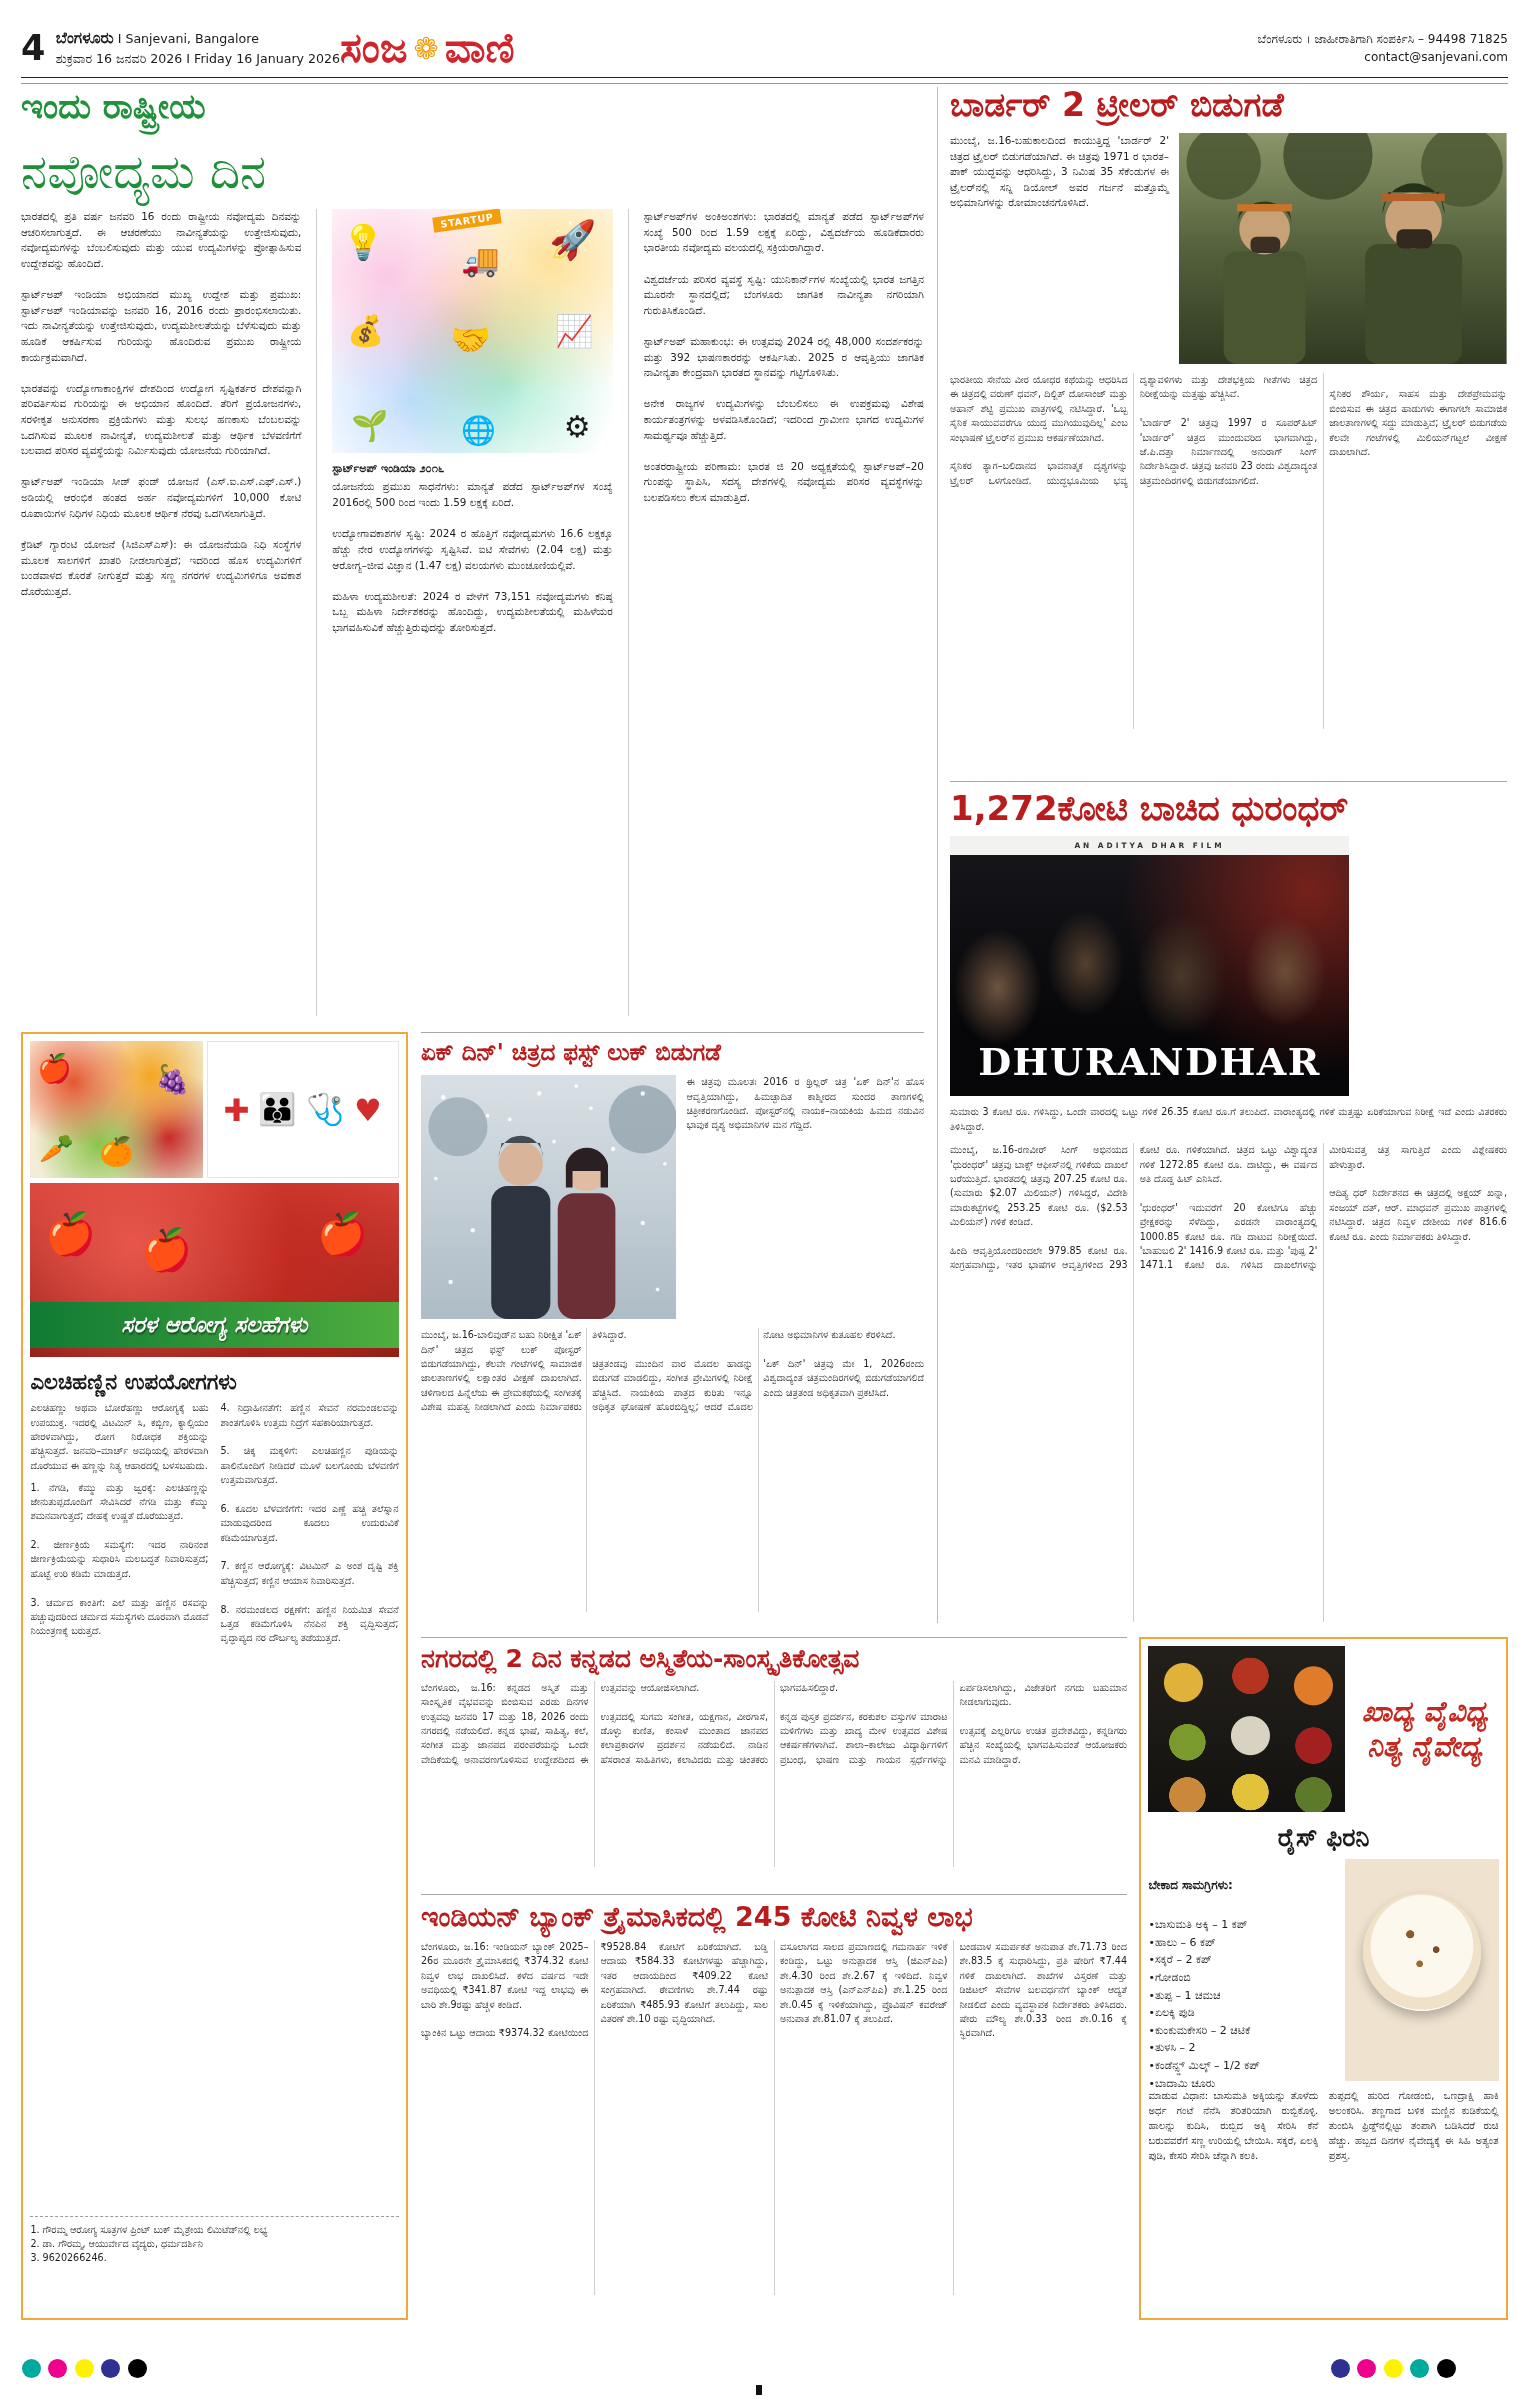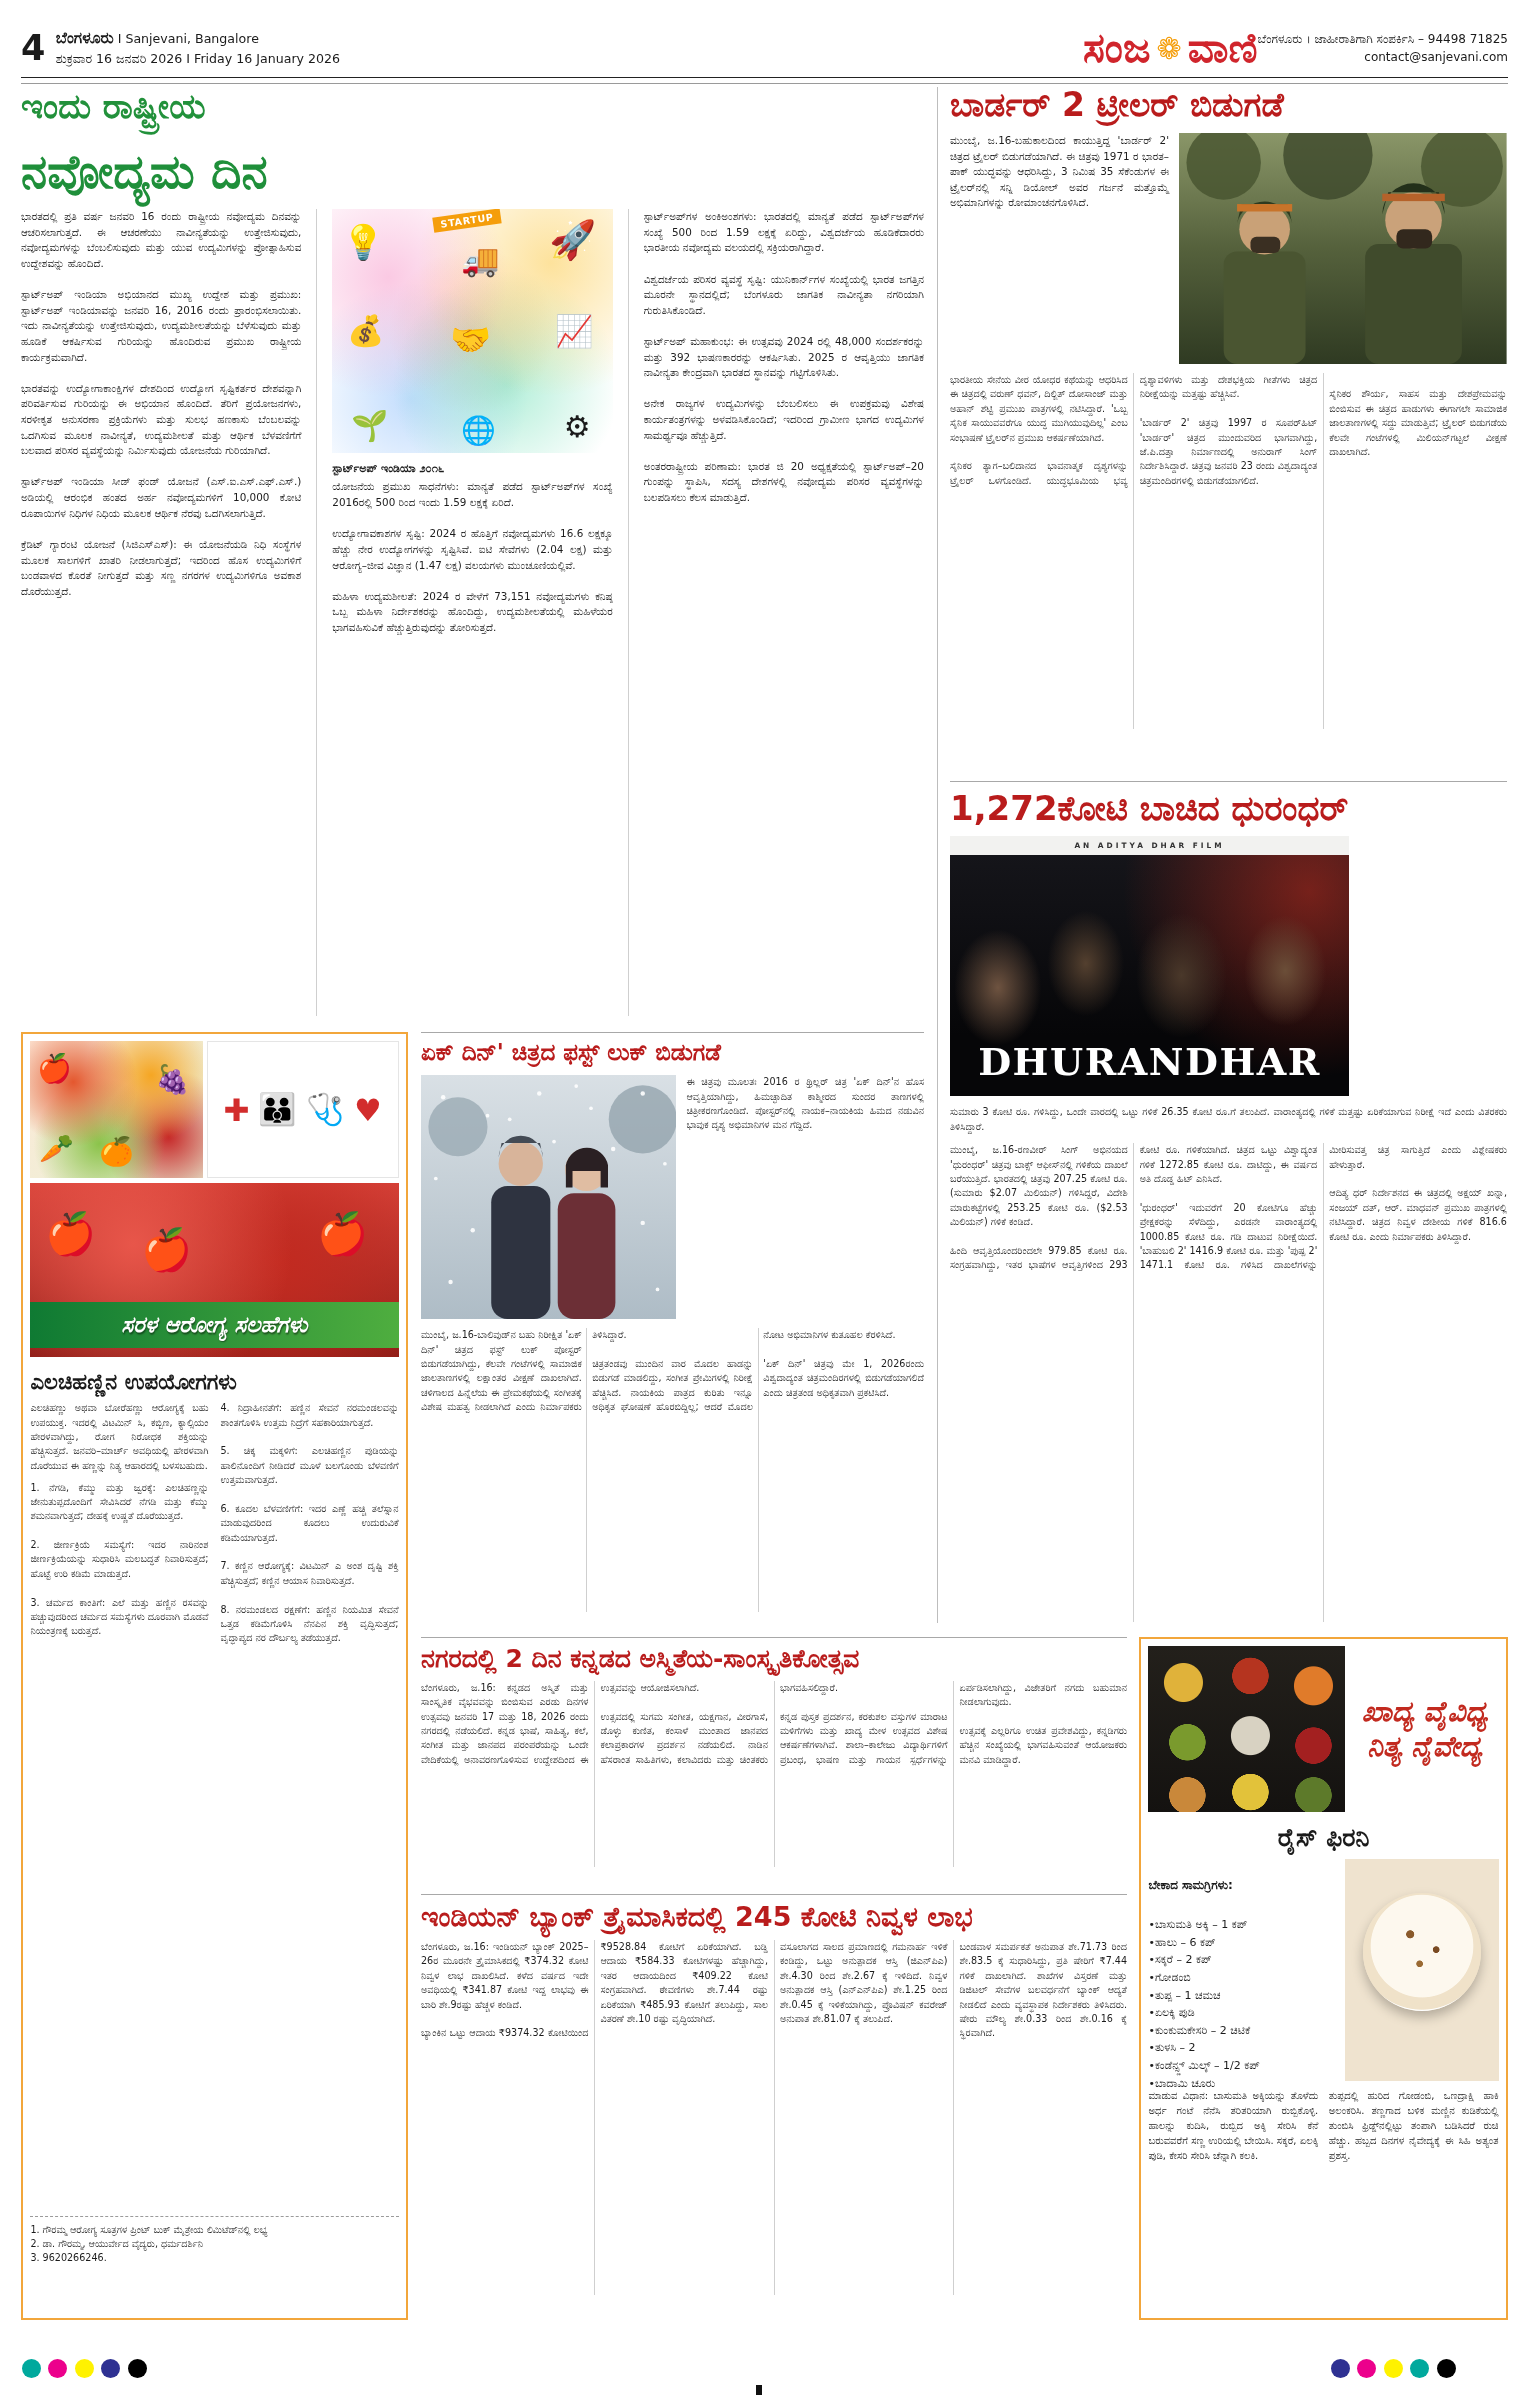--- a/index.html
+++ b/index.html
@@ -10,41 +10,41 @@
     margin:0 auto; overflow:hidden;
   }
   .abs { position:absolute; }
 
   
   .header { position:absolute; left:21px; top:19px; width:1487px; height:59px;
     display:flex; align-items:center; border-bottom:1.5px solid #222; }
   .pageno { font-size:35px; font-weight:bold; margin-right:10.4px; }
   .hdr-left { font-size:12.6px; line-height:1.4; }
   .hdr-left .kn { font-weight:bold; font-size:15.5px; }
-  .masthead { flex:1; display:flex; align-items:center; justify-content:flex-end;
+  .masthead { flex:1; display:flex; align-items:center; justify-content:flex-start;
     font-size:41px; font-weight:800; color:#d0252c; gap:6px; }
   .masthead .orn { font-size:30px; color:#f59e0b; }
   .hdr-right { text-align:right; font-size:12px; line-height:1.5; }
   .hdr-rule { position:absolute; left:21px; top:83px; width:1487px; height:0.7px; background:#9a9a9a; }
 
   
   .body-txt { font-size:10.4px; line-height:1.5; text-align:justify; white-space:pre-line; color:#1c1c1c; }
   .small-txt { font-size:9.6px; }
   .cols3 { column-count:3; column-gap:12px; column-rule:0.7px solid #cfcfcf; overflow:hidden; }
   .cols4 { column-count:4; column-gap:12px; column-rule:0.7px solid #cfcfcf; overflow:hidden; }
   .art-title { font-weight:800; line-height:1.12; color:#b91c1c; }
 
   
   .v-divider { left:937px; top:87px; width:0.7px; height:1536px; background:#bdbdbd; }
 
   
   .startup { left:21px; top:87px; width:903px; height:929px; overflow:hidden; }
   .headrow { display:flex; align-items:flex-start; gap:18px;flex-direction:column; }
   .kicker { width:296px; font-size:34px; font-weight:800; color:#22913b; line-height:1.15; }
-  .startup-title { flex:1; text-align:center; font-size:47px; font-weight:700; color:#1f8f3a; }
+  .startup-title { flex:1; text-align:center; font-size:47px; font-weight:400; color:#1f8f3a; }
   .startup-cols { display:flex; gap:15px; margin-top:9px; height:843px; overflow:hidden; }
   .scol { flex:1; min-width:0; }
   .scol + .scol { border-left:0.7px solid #cfcfcf; padding-left:15px; }
   .illus { position:relative; height:244px; margin-bottom:9px; overflow:hidden;
     background:
       radial-gradient(circle at 20% 28%, rgba(244,114,182,.38), transparent 42%),
       radial-gradient(circle at 78% 22%, rgba(251,191,36,.45), transparent 46%),
       radial-gradient(circle at 62% 72%, rgba(52,211,153,.38), transparent 46%),
       radial-gradient(circle at 28% 78%, rgba(96,165,250,.38), transparent 42%),
       radial-gradient(circle at 50% 50%, rgba(249,115,22,.25), transparent 45%);

